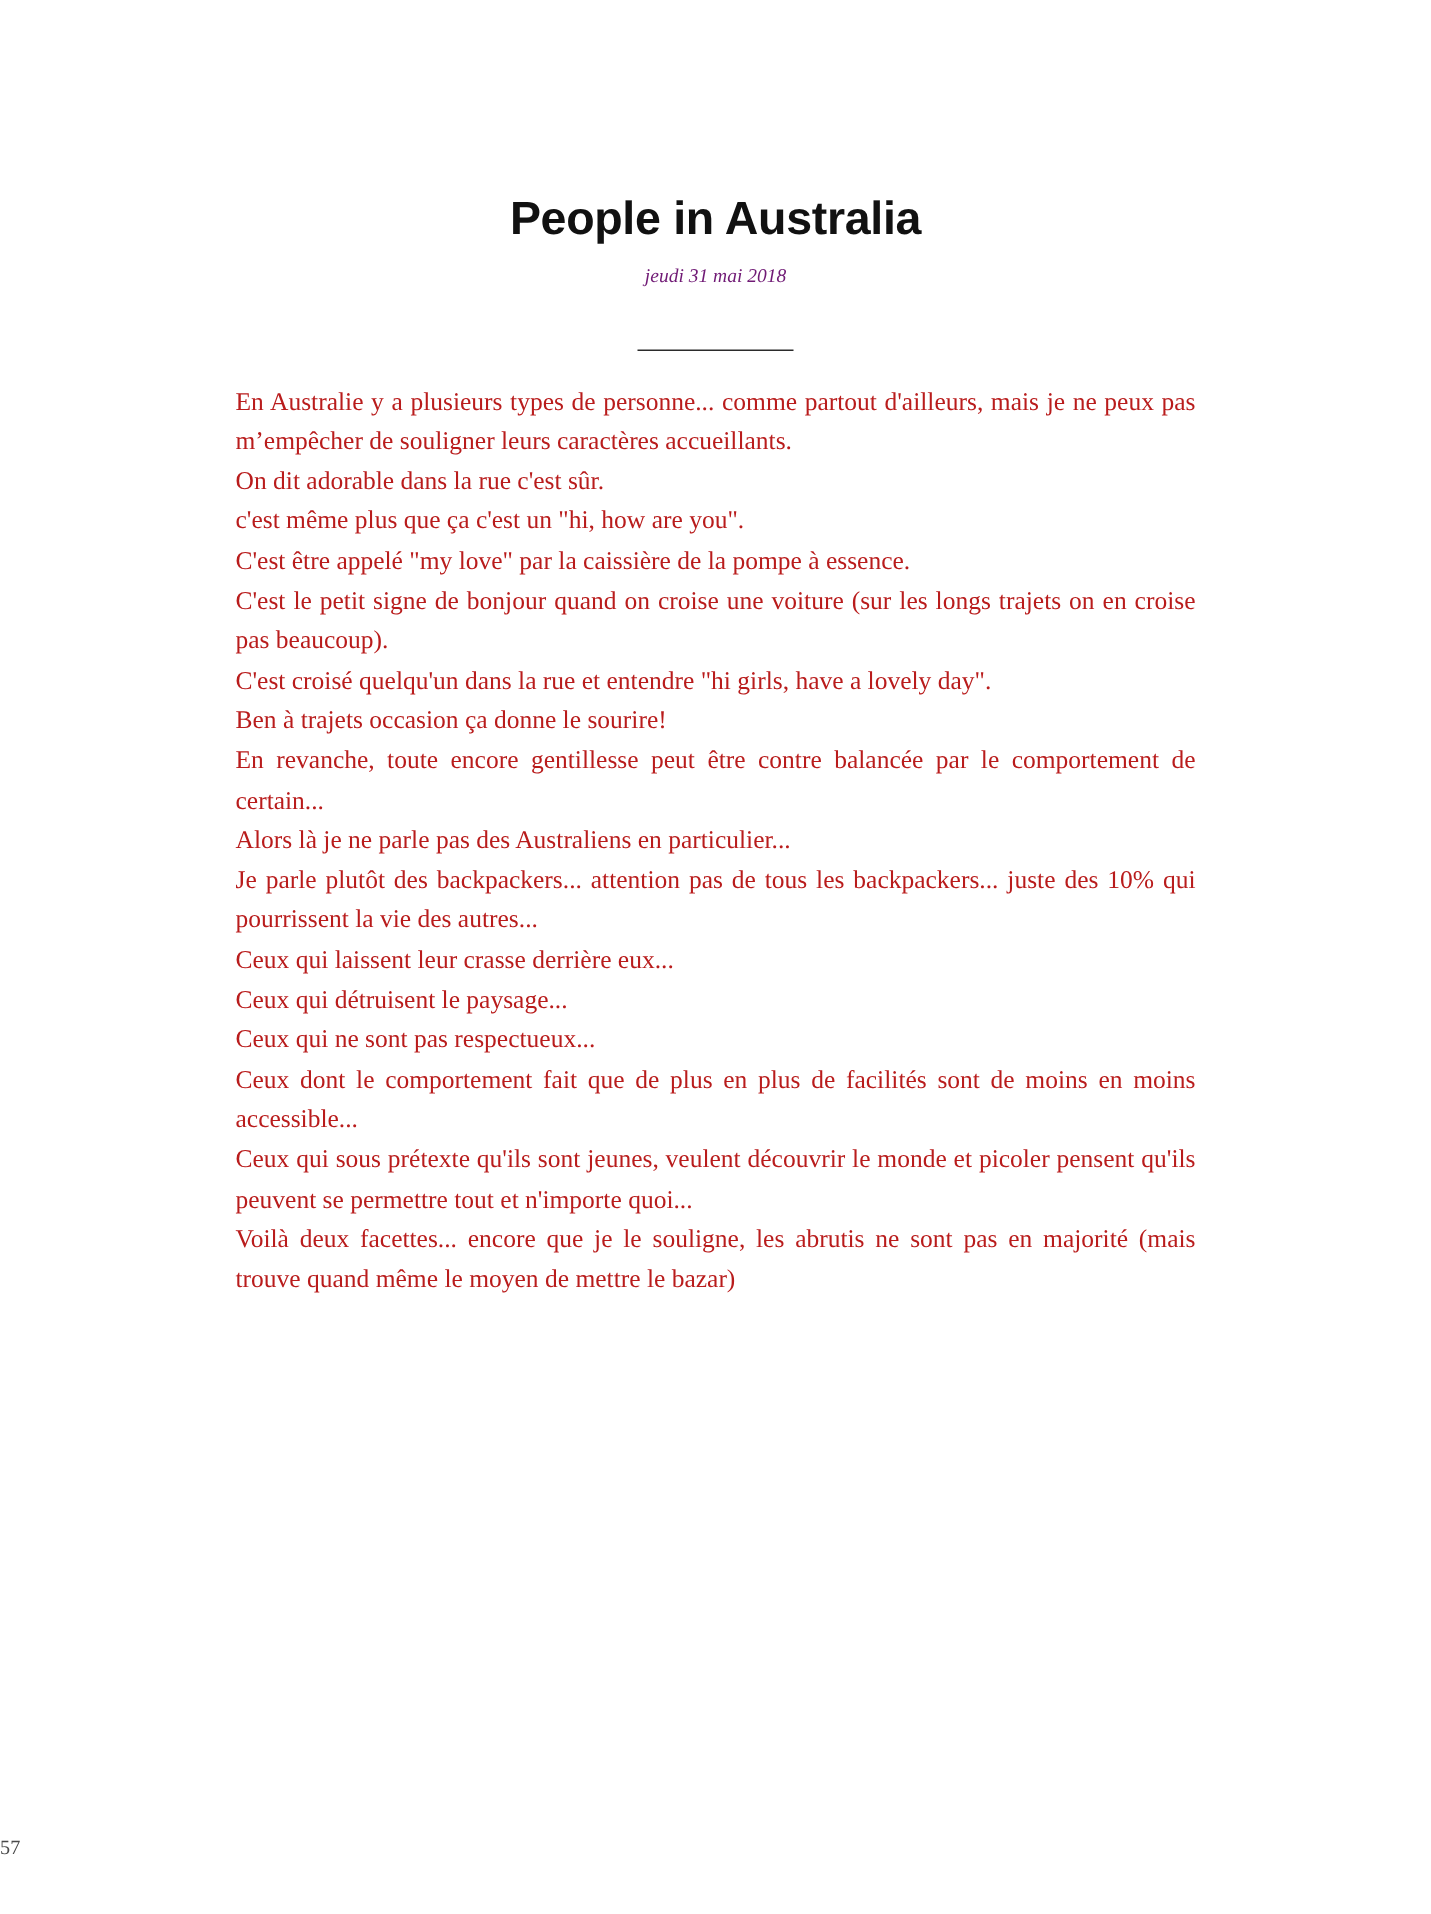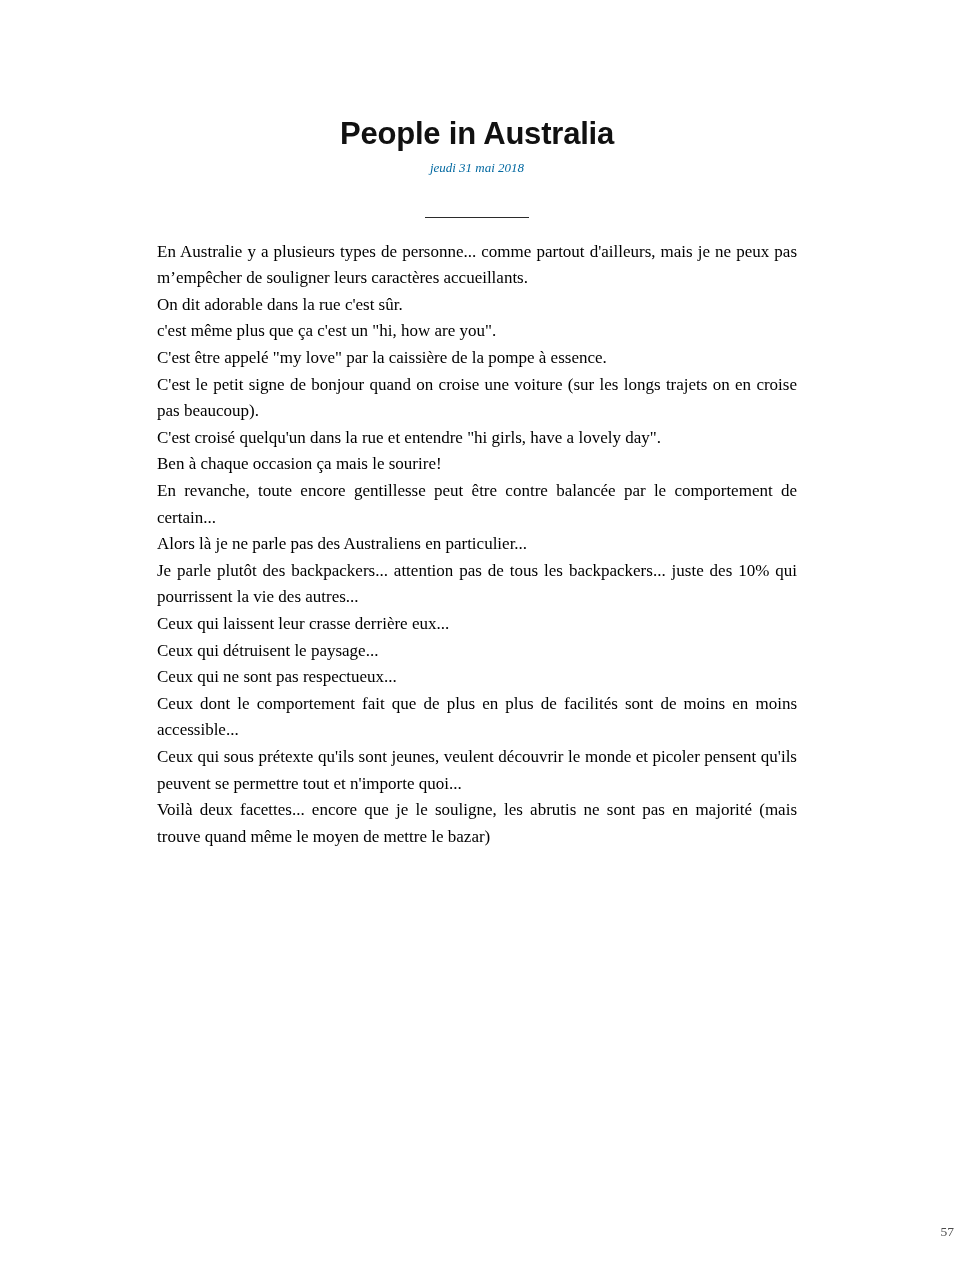--- a/index.html
+++ b/index.html
@@ -27,53 +27,53 @@
     top: 116px;
     width: 640px;
   }
   .post-title {
     font-family: "Liberation Sans", sans-serif;
     font-weight: 700;
     font-size: 31px;
     line-height: 1.15;
     text-align: center;
     color: #111111;
-    margin: 0;
+    margin: 12px;
     letter-spacing: -0.2px;
   }
   .post-date {
     font-family: "Liberation Serif", serif;
     font-style: italic;
     font-size: 13px;
     text-align: center;
-    color: #0369a1;
+    color: #701a75;
     margin-top: 8px;
   }
   .divider {
     width: 104px;
     height: 1px;
     background: #2b2b2b;
     margin: 41px auto 0 auto;
   }
   .body-text {
     margin-top: 21px;
   }
   .body-text p {
     margin: 0;
     font-size: 17px;
     line-height: 26.6px;
     text-align: justify;
-    color: #000000;
+    color: #b91c1c;
   }
   .page-number {
     position: absolute;
     left: 0;
     top: 1224px;
     width: 100%;
-    text-align: right;
+    text-align: left;
     font-size: 13.5px;
     color: #4a4a4a;
     font-family: "Liberation Serif", serif;
   }
 </style>
 </head>
 <body>
 
 <div class="page">
   <div class="content">
@@ -84,21 +84,21 @@
 
     <div class="divider"></div>
 
     <div class="body-text">
       <p>En Australie y a plusieurs types de personne... comme partout d'ailleurs, mais je ne peux pas m’empêcher de souligner leurs caractères accueillants.</p>
       <p>On dit adorable dans la rue c'est sûr.</p>
       <p>c'est même plus que ça c'est un "hi, how are you".</p>
       <p>C'est être appelé "my love" par la caissière de la pompe à essence.</p>
       <p>C'est le petit signe de bonjour quand on croise une voiture (sur les longs trajets on en croise pas beaucoup).</p>
       <p>C'est croisé quelqu'un dans la rue et entendre "hi girls, have a lovely day".</p>
-      <p>Ben à chaque occasion ça mais le sourire!</p>
+      <p>Ben à trajets occasion ça donne le sourire!</p>
       <p>En revanche, toute encore gentillesse peut être contre balancée par le comportement de certain...</p>
       <p>Alors là je ne parle pas des Australiens en particulier...</p>
       <p>Je parle plutôt des backpackers... attention pas de tous les backpackers... juste des 10% qui pourrissent la vie des autres...</p>
       <p>Ceux qui laissent leur crasse derrière eux...</p>
       <p>Ceux qui détruisent le paysage...</p>
       <p>Ceux qui ne sont pas respectueux...</p>
       <p>Ceux dont le comportement fait que de plus en plus de facilités sont de moins en moins accessible...</p>
       <p>Ceux qui sous prétexte qu'ils sont jeunes, veulent découvrir le monde et picoler pensent qu'ils peuvent se permettre tout et n'importe quoi...</p>
       <p>Voilà deux facettes... encore que je le souligne, les abrutis ne sont pas en majorité (mais trouve quand même le moyen de mettre le bazar)</p>
     </div>

